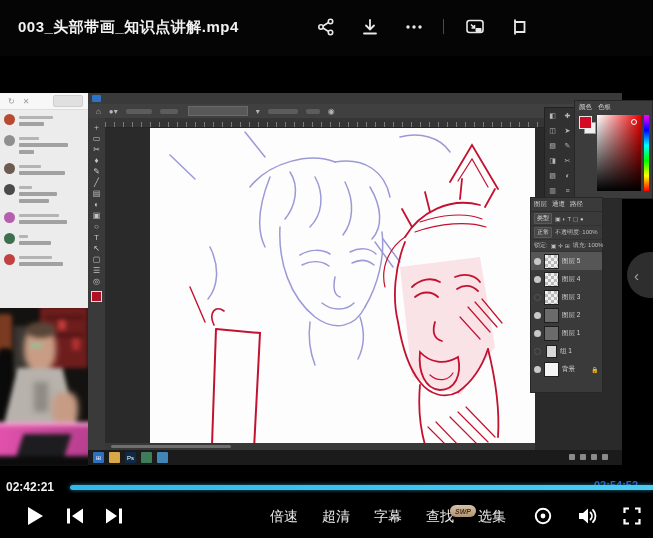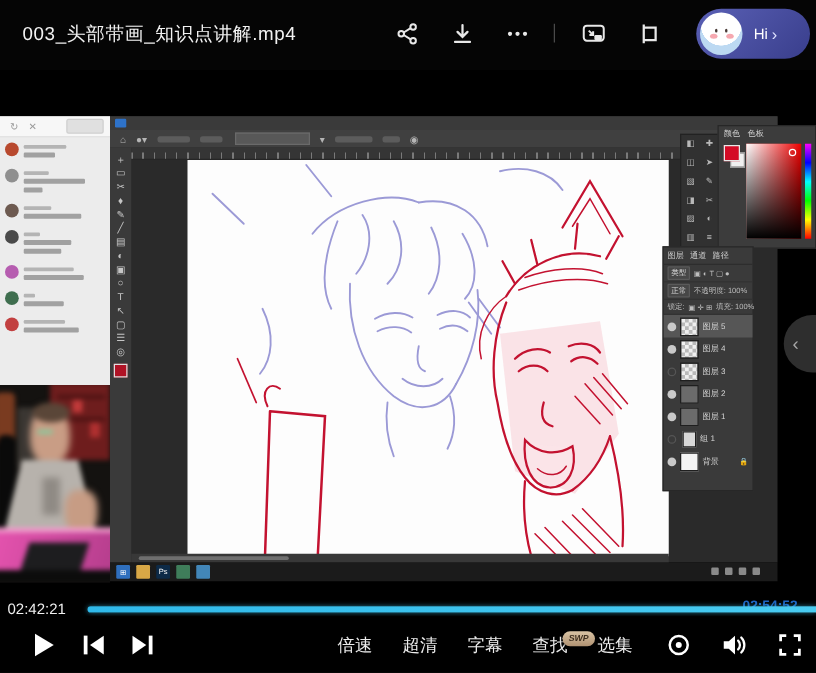--- a/index.html
+++ b/index.html
@@ -2,21 +2,21 @@
 <html><head>
 <meta charset="utf-8">
 <style>
   html,body{margin:0;padding:0;background:#000;}
   #stage{position:relative;width:653px;height:538px;background:#000;overflow:hidden;
          font-family:"Liberation Sans",sans-serif;color:#fff;}
   .abs{position:absolute;}
 
   
   #top-bar{left:0;top:0;width:653px;height:56px;background:#050505;z-index:20;}
-  #video-title{left:18px;top:18px;font-size:15px;color:#f2f2f2;letter-spacing:.5px;}
+  #video-title{left:18px;top:18px;font-size:15px;color:#f2f2f2;letter-spacing:.5px;font-weight:bold;}
   .tb-icon{top:15px;width:24px;height:24px;display:flex;align-items:center;justify-content:center;cursor:pointer;}
   .tb-icon svg{display:block;}
   #tb-divider{left:443px;top:19px;width:1px;height:15px;background:#4a4a4a;}
   #account-pill{left:557px;top:7px;width:91px;height:40px;border-radius:21px;
     background:linear-gradient(135deg,#5a60b5,#393e8c);display:flex;align-items:center;cursor:pointer;}
   #account-avatar{position:relative;width:34px;height:34px;margin-left:3px;border-radius:50%;
     background:radial-gradient(circle at 50% 30%,#ffffff 55%,#bcd9f2 56%);overflow:hidden;}
   #account-avatar .cheek{position:absolute;width:6px;height:4px;border-radius:50%;background:#f6a8b0;top:17px;}
   #account-avatar .eye{position:absolute;width:2px;height:3px;border-radius:50%;background:#4a3c38;top:13px;}
   #account-label{font-size:12px;color:#fff;margin-left:9px;}
@@ -110,21 +110,21 @@
   #drawer-handle{left:627px;top:252px;width:26px;height:46px;background:#2e2e2e;border-radius:23px 0 0 23px;
     z-index:8;display:flex;align-items:center;cursor:pointer;}
   #drawer-handle span{color:#a8a8a8;font-size:15px;margin-left:7px;}
 
   
   #wm-name{left:452px;top:455px;font-size:22px;color:#9a9a9a;opacity:.75;z-index:9;letter-spacing:2px;}
   #wm-url{left:266px;top:492px;font-size:24px;color:#9a9a9a;opacity:.62;z-index:9;letter-spacing:1px;
     font-family:"Liberation Sans",sans-serif;}
 
   
-  #time-current{left:6px;top:480px;font-size:12px;font-weight:normal;color:#f0f0f0;z-index:11;}
+  #time-current{left:6px;top:480px;font-size:12px;font-weight:bold;color:#f0f0f0;z-index:11;}
   #time-duration{left:594px;top:479px;font-size:11px;font-weight:bold;color:#1e63c0;z-index:10;}
   #progress-bar{left:70px;top:485px;width:583px;height:5px;border-radius:3px 0 0 3px;
     background:linear-gradient(to right,#2fb9ea,#49ccf2);box-shadow:0 0 4px rgba(63,195,238,.6);z-index:11;cursor:pointer;}
   #control-bar{left:0;top:493px;width:653px;height:45px;background:#000;z-index:12;padding-left:46px;}
   .pc-btn{top:11px;width:26px;height:24px;display:flex;align-items:center;justify-content:center;cursor:pointer;}
   #ctrl-labels{left:270px;top:15px;display:flex;gap:24px;position:absolute;}
   .ctrl-label{font-size:14px;color:#ececec;cursor:pointer;white-space:nowrap;}
   .cicon{top:12px;width:24px;height:22px;display:flex;align-items:center;justify-content:center;cursor:pointer;}
   #swp-badge{left:450px;top:505px;width:26px;height:12px;background:linear-gradient(#d9c3a4,#b09272);
     border-radius:7px;z-index:13;display:flex;align-items:center;justify-content:center;
@@ -475,30 +475,20 @@
       </svg>
     </div>
     <div class="tb-icon abs" style="left:507px;">
       <svg width="20" height="20" viewBox="0 0 20 20">
         <g stroke="#e8e8e8" stroke-width="1.8" fill="none">
           <path d="M6 2.5v15"></path>
           <path d="M6 5h9.5v10H6"></path>
         </g>
       </svg>
     </div>
-    <div id="account-pill" class="abs">
-      <div id="account-avatar">
-        <div class="eye" style="left:12px;"></div>
-          <div class="eye" style="left:20px;"></div>
-        <div class="cheek" style="left:8px;"></div>
-          <div class="cheek" style="left:21px;"></div>
-      </div>
-      <span id="account-label">Hi</span>
-      <span id="account-chevron">›</span>
-    </div>
   </div>
 
   <div id="time-duration" class="abs">02:54:52</div>
   <div id="time-current" class="abs">02:42:21</div>
   <div id="progress-bar" class="abs"></div>
 
   <div id="control-bar" class="abs">
     <div class="pc-btn abs" style="left:22px;">
       <svg width="20" height="22" viewBox="0 0 20 22">
           <path d="M3 2l15 9L3 20z" fill="#fff"></path>

